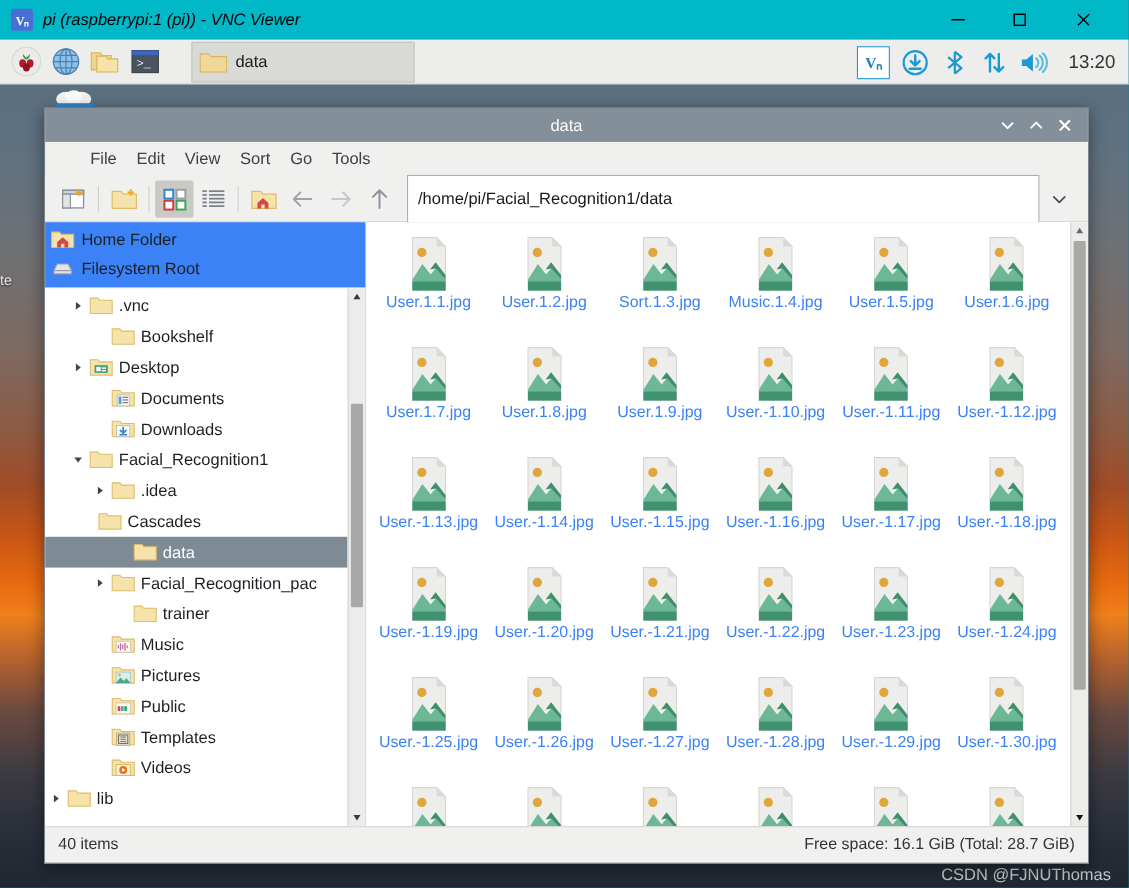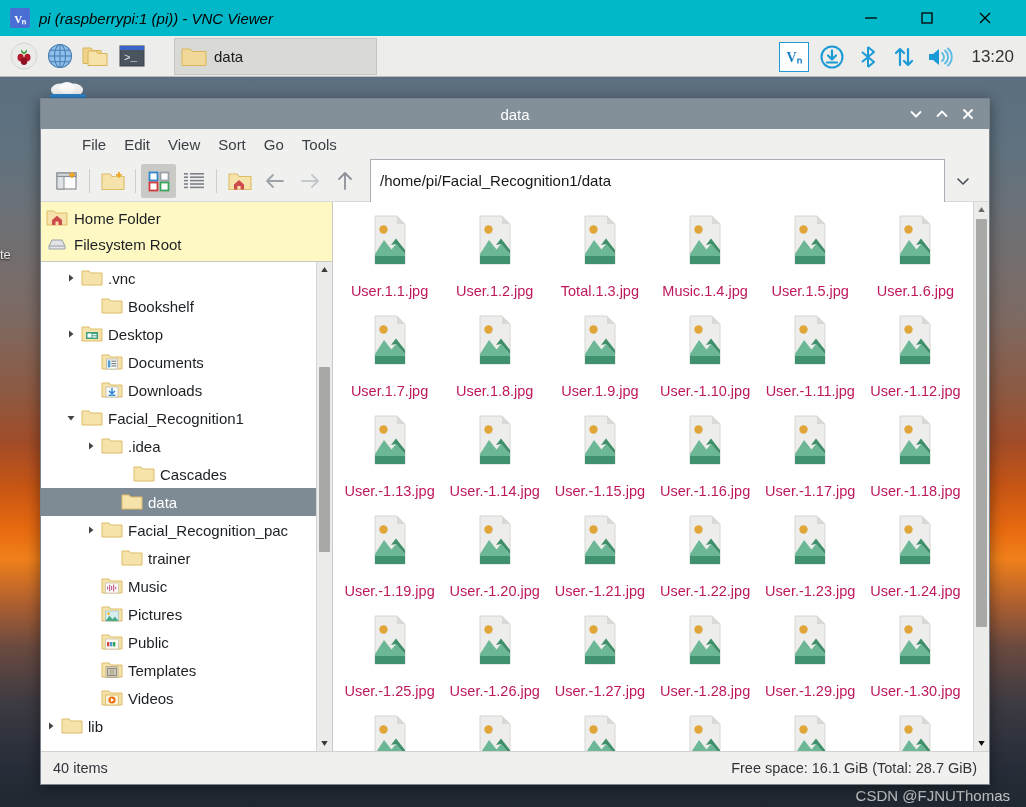--- a/index.html
+++ b/index.html
@@ -205,21 +205,21 @@
     height: 549px;
     background: #f0f0ef;
   }
   #sidebar {
     width: 292px; flex: 0 0 292px;
     display: flex; flex-direction: column;
     background: #ffffff;
     border-right: 1px solid #c8c8c6;
   }
   #places {
-    background: #fef9c3;
+    background: #3b82f6;
     border-bottom: 1px solid #c8c8c6;
     padding: 3px 0 4px 0;
   }
   .place-row {
     height: 26px; display: flex; align-items: center;
     padding-left: 5px; gap: 6px;
     font-size: 15px; color: #1c2024;
   }
   #tree-wrap {
     flex: 1; position: relative; overflow: hidden;
@@ -273,23 +273,23 @@
     grid-auto-rows: 100px;
     padding: 8px 4px 0 4px;
     overflow: hidden;
   }
   .file-cell {
     display: flex; flex-direction: column;
     align-items: center; padding-top: 4px;
   }
   .file-icon { width: 44px; height: 52px; }
   .file-name {
-    font-size: 14.5px; color: #be185d;
+    font-size: 14.5px; color: #3b82f6;
     text-align: left; line-height: 18px;
-    margin-top: 16px;
+    margin-top: 0;
     word-break: break-all; max-width: 100px;
   }
 
   
   #fm-status {
     height: 33px; background: #f0f0ef;
     border-top: 1px solid #d2d2d0;
     display: flex; align-items: center; justify-content: space-between;
     padding: 0 12px;
     font-size: 14.5px; color: #303438;
@@ -627,21 +627,21 @@
                 <span class="twisty">
                   <svg width="10" height="10" viewBox="0 0 10 10">
                     <path d="M3 1.5 l4.5 3.5 l-4.5 3.5 z" fill="#404448"></path>
                   </svg>
                 </span>
                 <svg width="22" height="18" viewBox="0 0 22 18" class="tree-icon">
                   <path d="M1 2 h7 l1.6 2 h11.4 v12 h-20 z" fill="#f6e2ab" stroke="#ddbd68" stroke-width="1"></path>
                 </svg>
                 <span class="tree-label">.idea</span>
               </div>
-              <div class="tree-row" style="padding-left: 72px;">
+              <div class="tree-row" style="padding-left: 28px;">
                 <span class="twisty"></span>
                 <svg width="22" height="18" viewBox="0 0 22 18" class="tree-icon">
                   <path d="M1 2 h7 l1.6 2 h11.4 v12 h-20 z" fill="#f6e2ab" stroke="#ddbd68" stroke-width="1"></path>
                 </svg>
                 <span class="tree-label">Cascades</span>
               </div>
               <div class="tree-row selected" style="padding-left: 60px;">
                 <span class="twisty"></span>
                 <svg width="22" height="18" viewBox="0 0 22 18" class="tree-icon">
                   <path d="M1 2 h7 l1.6 2 h11.4 v12 h-20 z" fill="#f6e2ab" stroke="#ddbd68" stroke-width="1"></path>
@@ -780,21 +780,21 @@
             </div>
             <div class="file-cell">
               <svg width="44" height="52" viewBox="0 0 44 52" class="file-icon">
                 <path d="M7 2 h22 l8 8 v40 h-30 z" fill="#ededeb" stroke="#d6d6d3" stroke-width="1"></path>
                 <path d="M29 2 l8 8 h-8 z" fill="#d9d9d6"></path>
                 <circle cx="15.5" cy="15.5" r="4.2" fill="#e0a63a"></circle>
                 <path d="M7 40 l9 -14 l7.5 9.5 l4.5 -5.5 l9 10 v10 h-30 z" fill="#6cb795"></path>
                 <path d="M23 31 l5 -6.5 l9 11.5 v4 l-9 -10 z" fill="#3f8f6b"></path>
                 <rect x="7" y="42" width="30" height="8" fill="#3f9170"></rect>
               </svg>
-              <div class="file-name">Total.1.3.jpg</div>
+              <div class="file-name">Sort.1.3.jpg</div>
             </div>
             <div class="file-cell">
               <svg width="44" height="52" viewBox="0 0 44 52" class="file-icon">
                 <path d="M7 2 h22 l8 8 v40 h-30 z" fill="#ededeb" stroke="#d6d6d3" stroke-width="1"></path>
                 <path d="M29 2 l8 8 h-8 z" fill="#d9d9d6"></path>
                 <circle cx="15.5" cy="15.5" r="4.2" fill="#e0a63a"></circle>
                 <path d="M7 40 l9 -14 l7.5 9.5 l4.5 -5.5 l9 10 v10 h-30 z" fill="#6cb795"></path>
                 <path d="M23 31 l5 -6.5 l9 11.5 v4 l-9 -10 z" fill="#3f8f6b"></path>
                 <rect x="7" y="42" width="30" height="8" fill="#3f9170"></rect>
               </svg>

